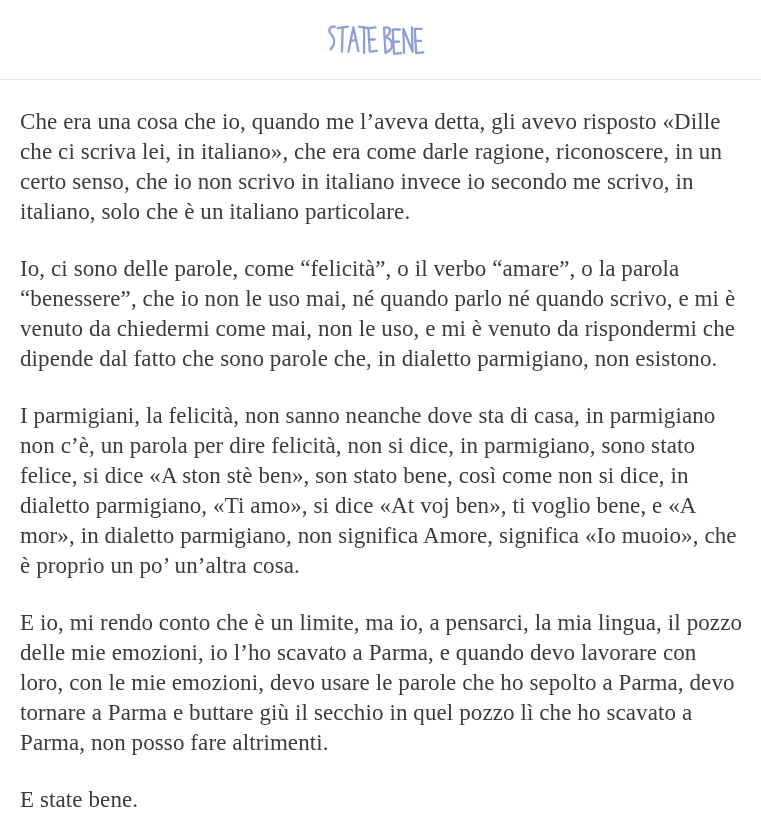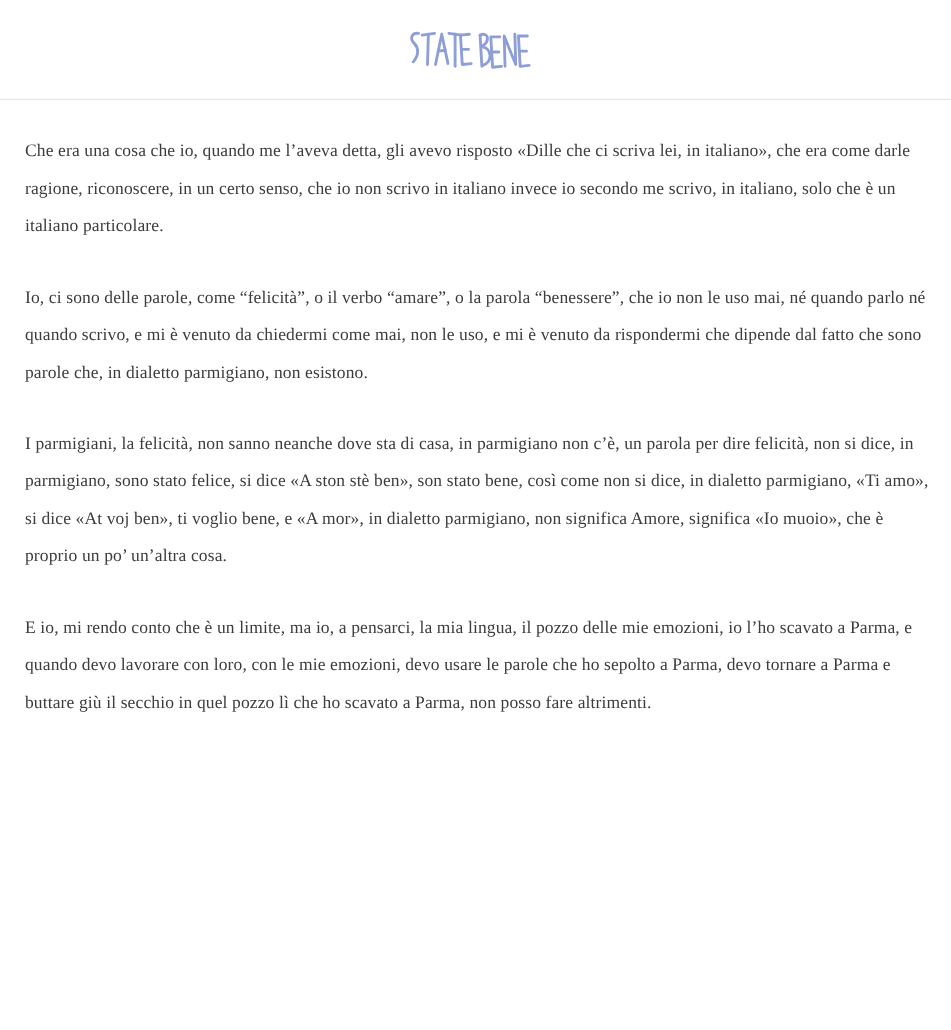--- a/index.html
+++ b/index.html
@@ -36,21 +36,21 @@
     width: 1px; height: 1px;
     overflow: hidden;
     clip: rect(0 0 0 0);
     white-space: nowrap;
   }
   .article {
     padding: 27px 16px 0 20px;
   }
   .article p {
     margin: 0 0 27px 0;
-    font-size: 14px;
+    font-size: 23px;
     line-height: 30px;
     color: #3c3c3c;
     letter-spacing: 0.1px;
   }
 </style>
 </head>
 <body>
 
 <header class="site-header">
   <a class="logo-link" aria-label="STATE BENE">
@@ -85,13 +85,14 @@
       </g>
     </svg>
   </a>
 </header>
 
 <main class="article">
   <p>Che era una cosa che io, quando me l’aveva detta, gli avevo risposto «Dille che ci scriva lei, in italiano», che era come darle ragione, riconoscere, in un certo senso, che io non scrivo in italiano invece io secondo me scrivo, in italiano, solo che è un italiano particolare.</p>
   <p>Io, ci sono delle parole, come “felicità”, o il verbo “amare”, o la parola “benessere”, che io non le uso mai, né quando parlo né quando scrivo, e mi è venuto da chiedermi come mai, non le uso, e mi è venuto da rispondermi che dipende dal fatto che sono parole che, in dialetto parmigiano, non esistono.</p>
   <p>I parmigiani, la felicità, non sanno neanche dove sta di casa, in parmigiano non c’è, un parola per dire felicità, non si dice, in parmigiano, sono stato felice, si dice «A ston stè ben», son stato bene, così come non si dice, in dialetto parmigiano, «Ti amo», si dice «At voj ben», ti voglio bene, e «A mor», in dialetto parmigiano, non significa Amore, significa «Io muoio», che è proprio un po’ un’altra cosa.</p>
   <p>E io, mi rendo conto che è un limite, ma io, a pensarci, la mia lingua, il pozzo delle mie emozioni, io l’ho scavato a Parma, e quando devo lavorare con loro, con le mie emozioni, devo usare le parole che ho sepolto a Parma, devo tornare a Parma e buttare giù il secchio in quel pozzo lì che ho scavato a Parma, non posso fare altrimenti.</p>
+  <p>E state bene.</p>
 </main>
 
 </body></html>

